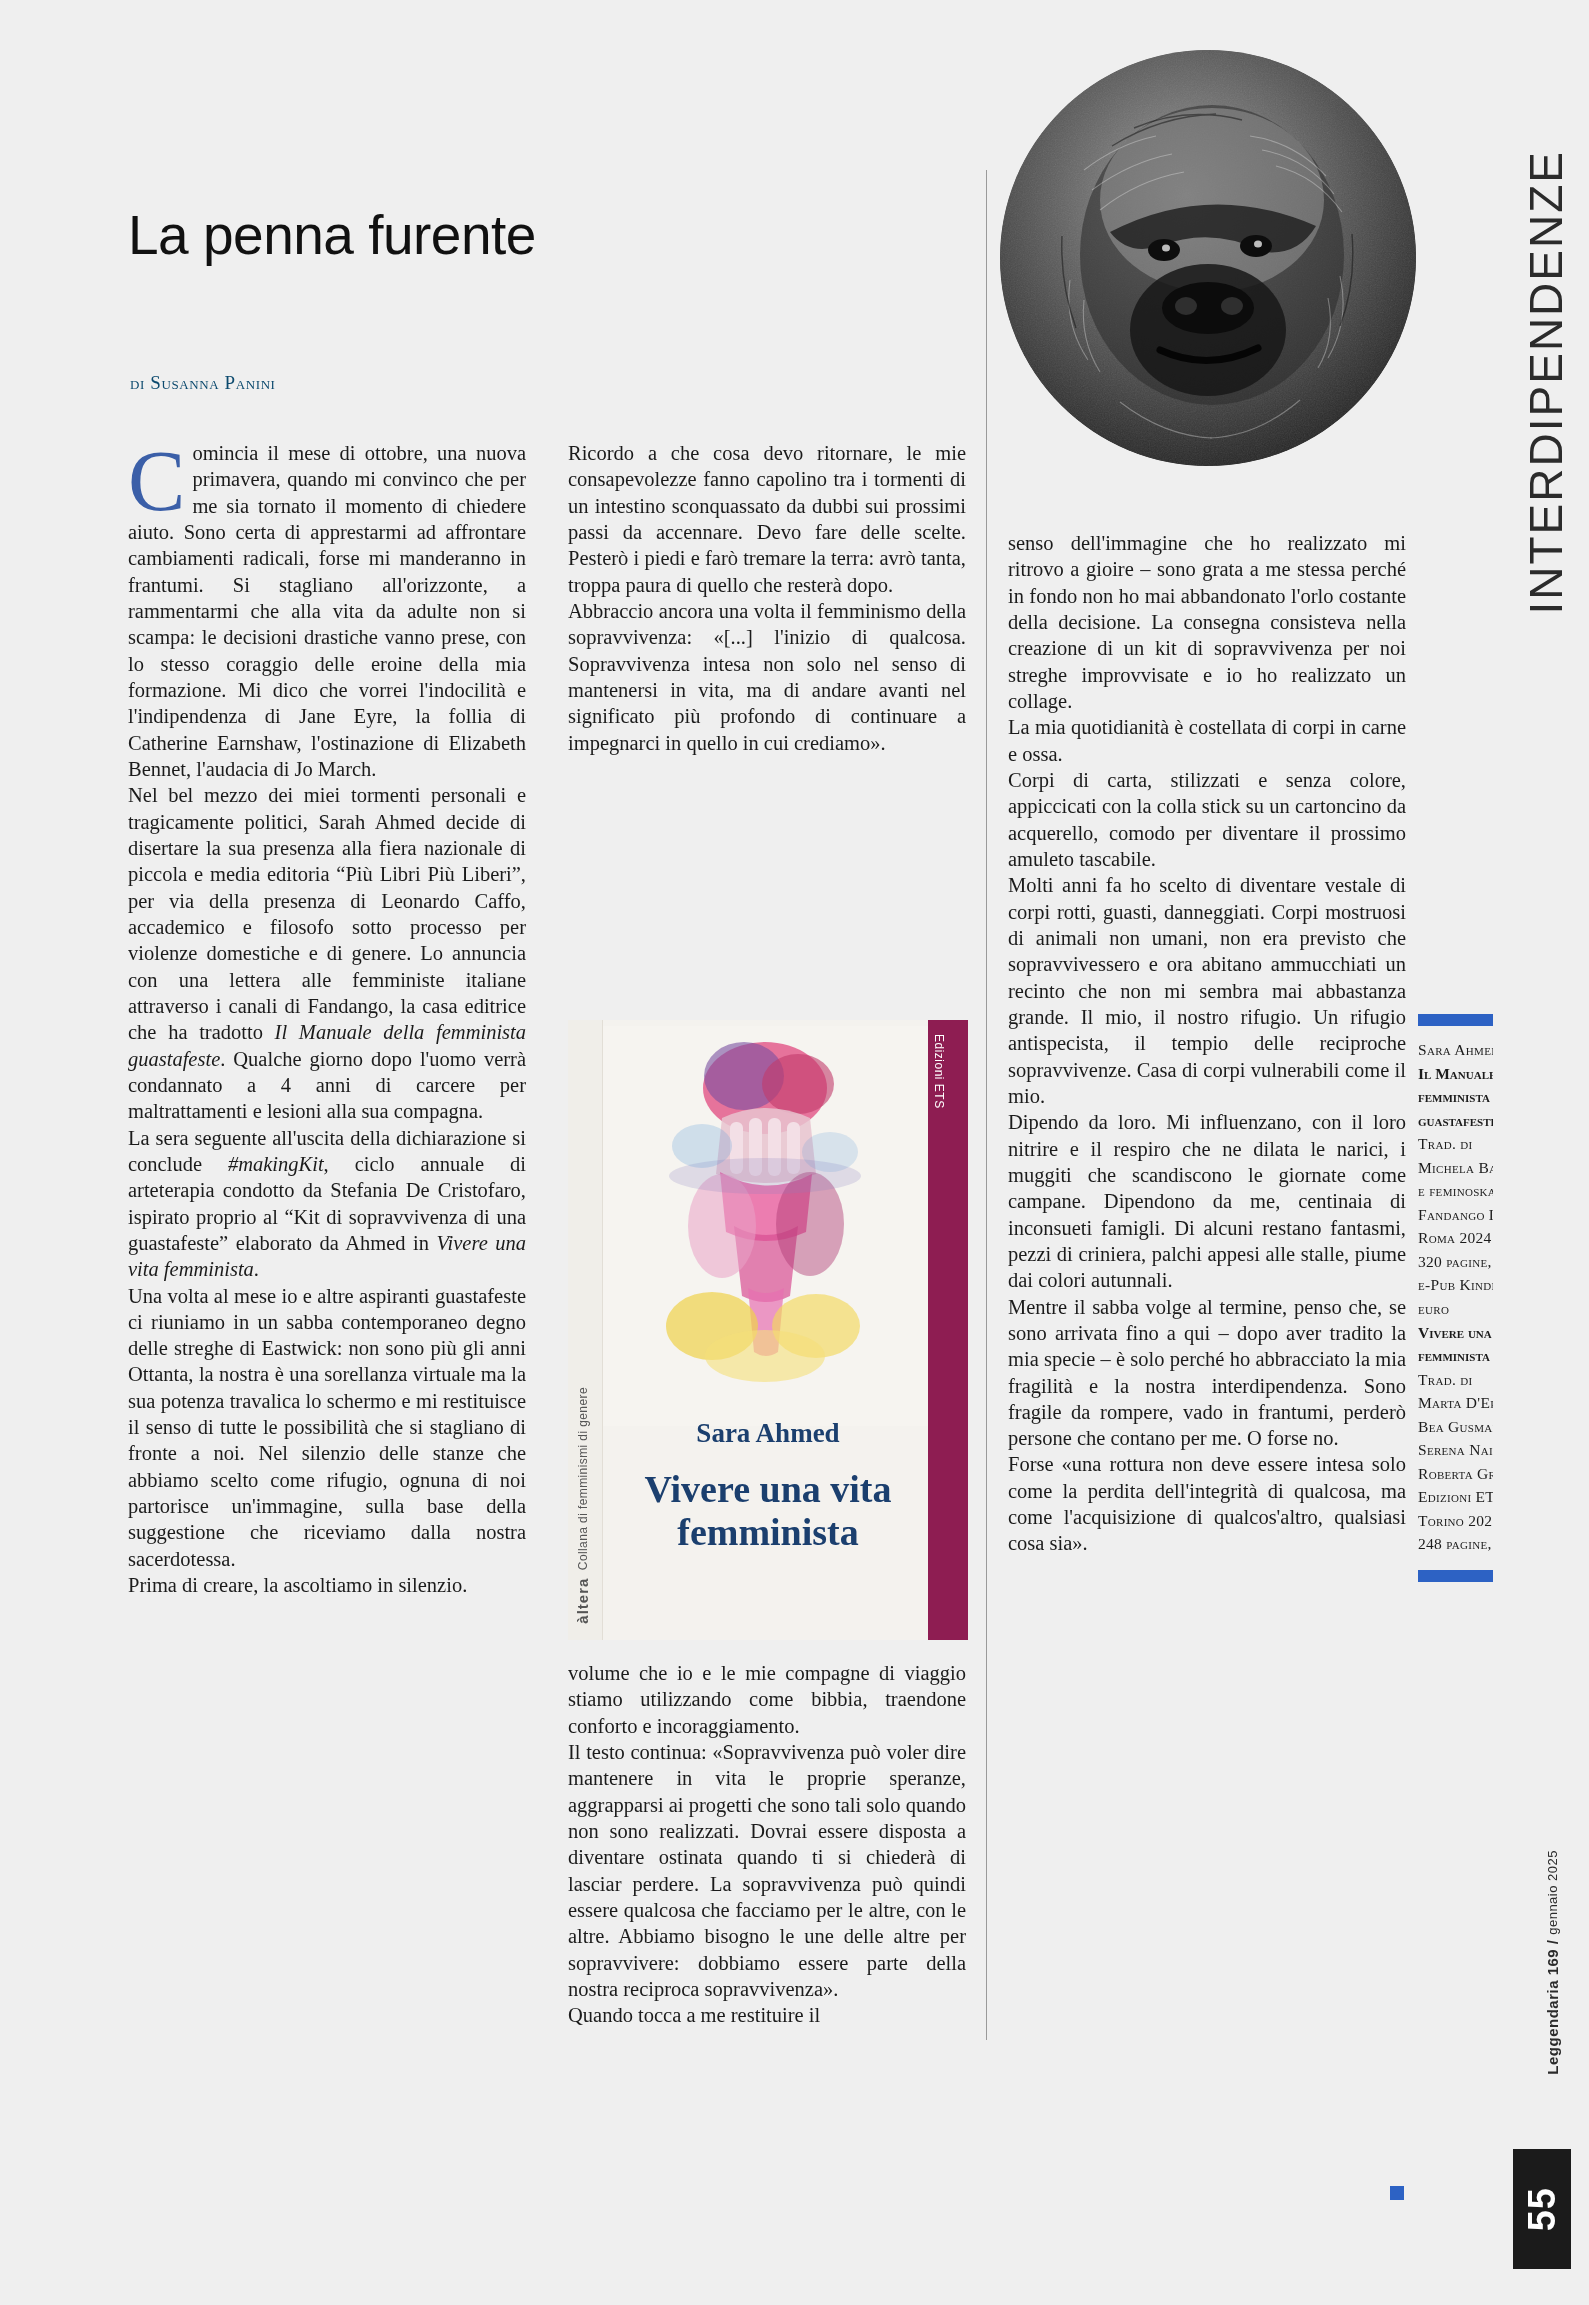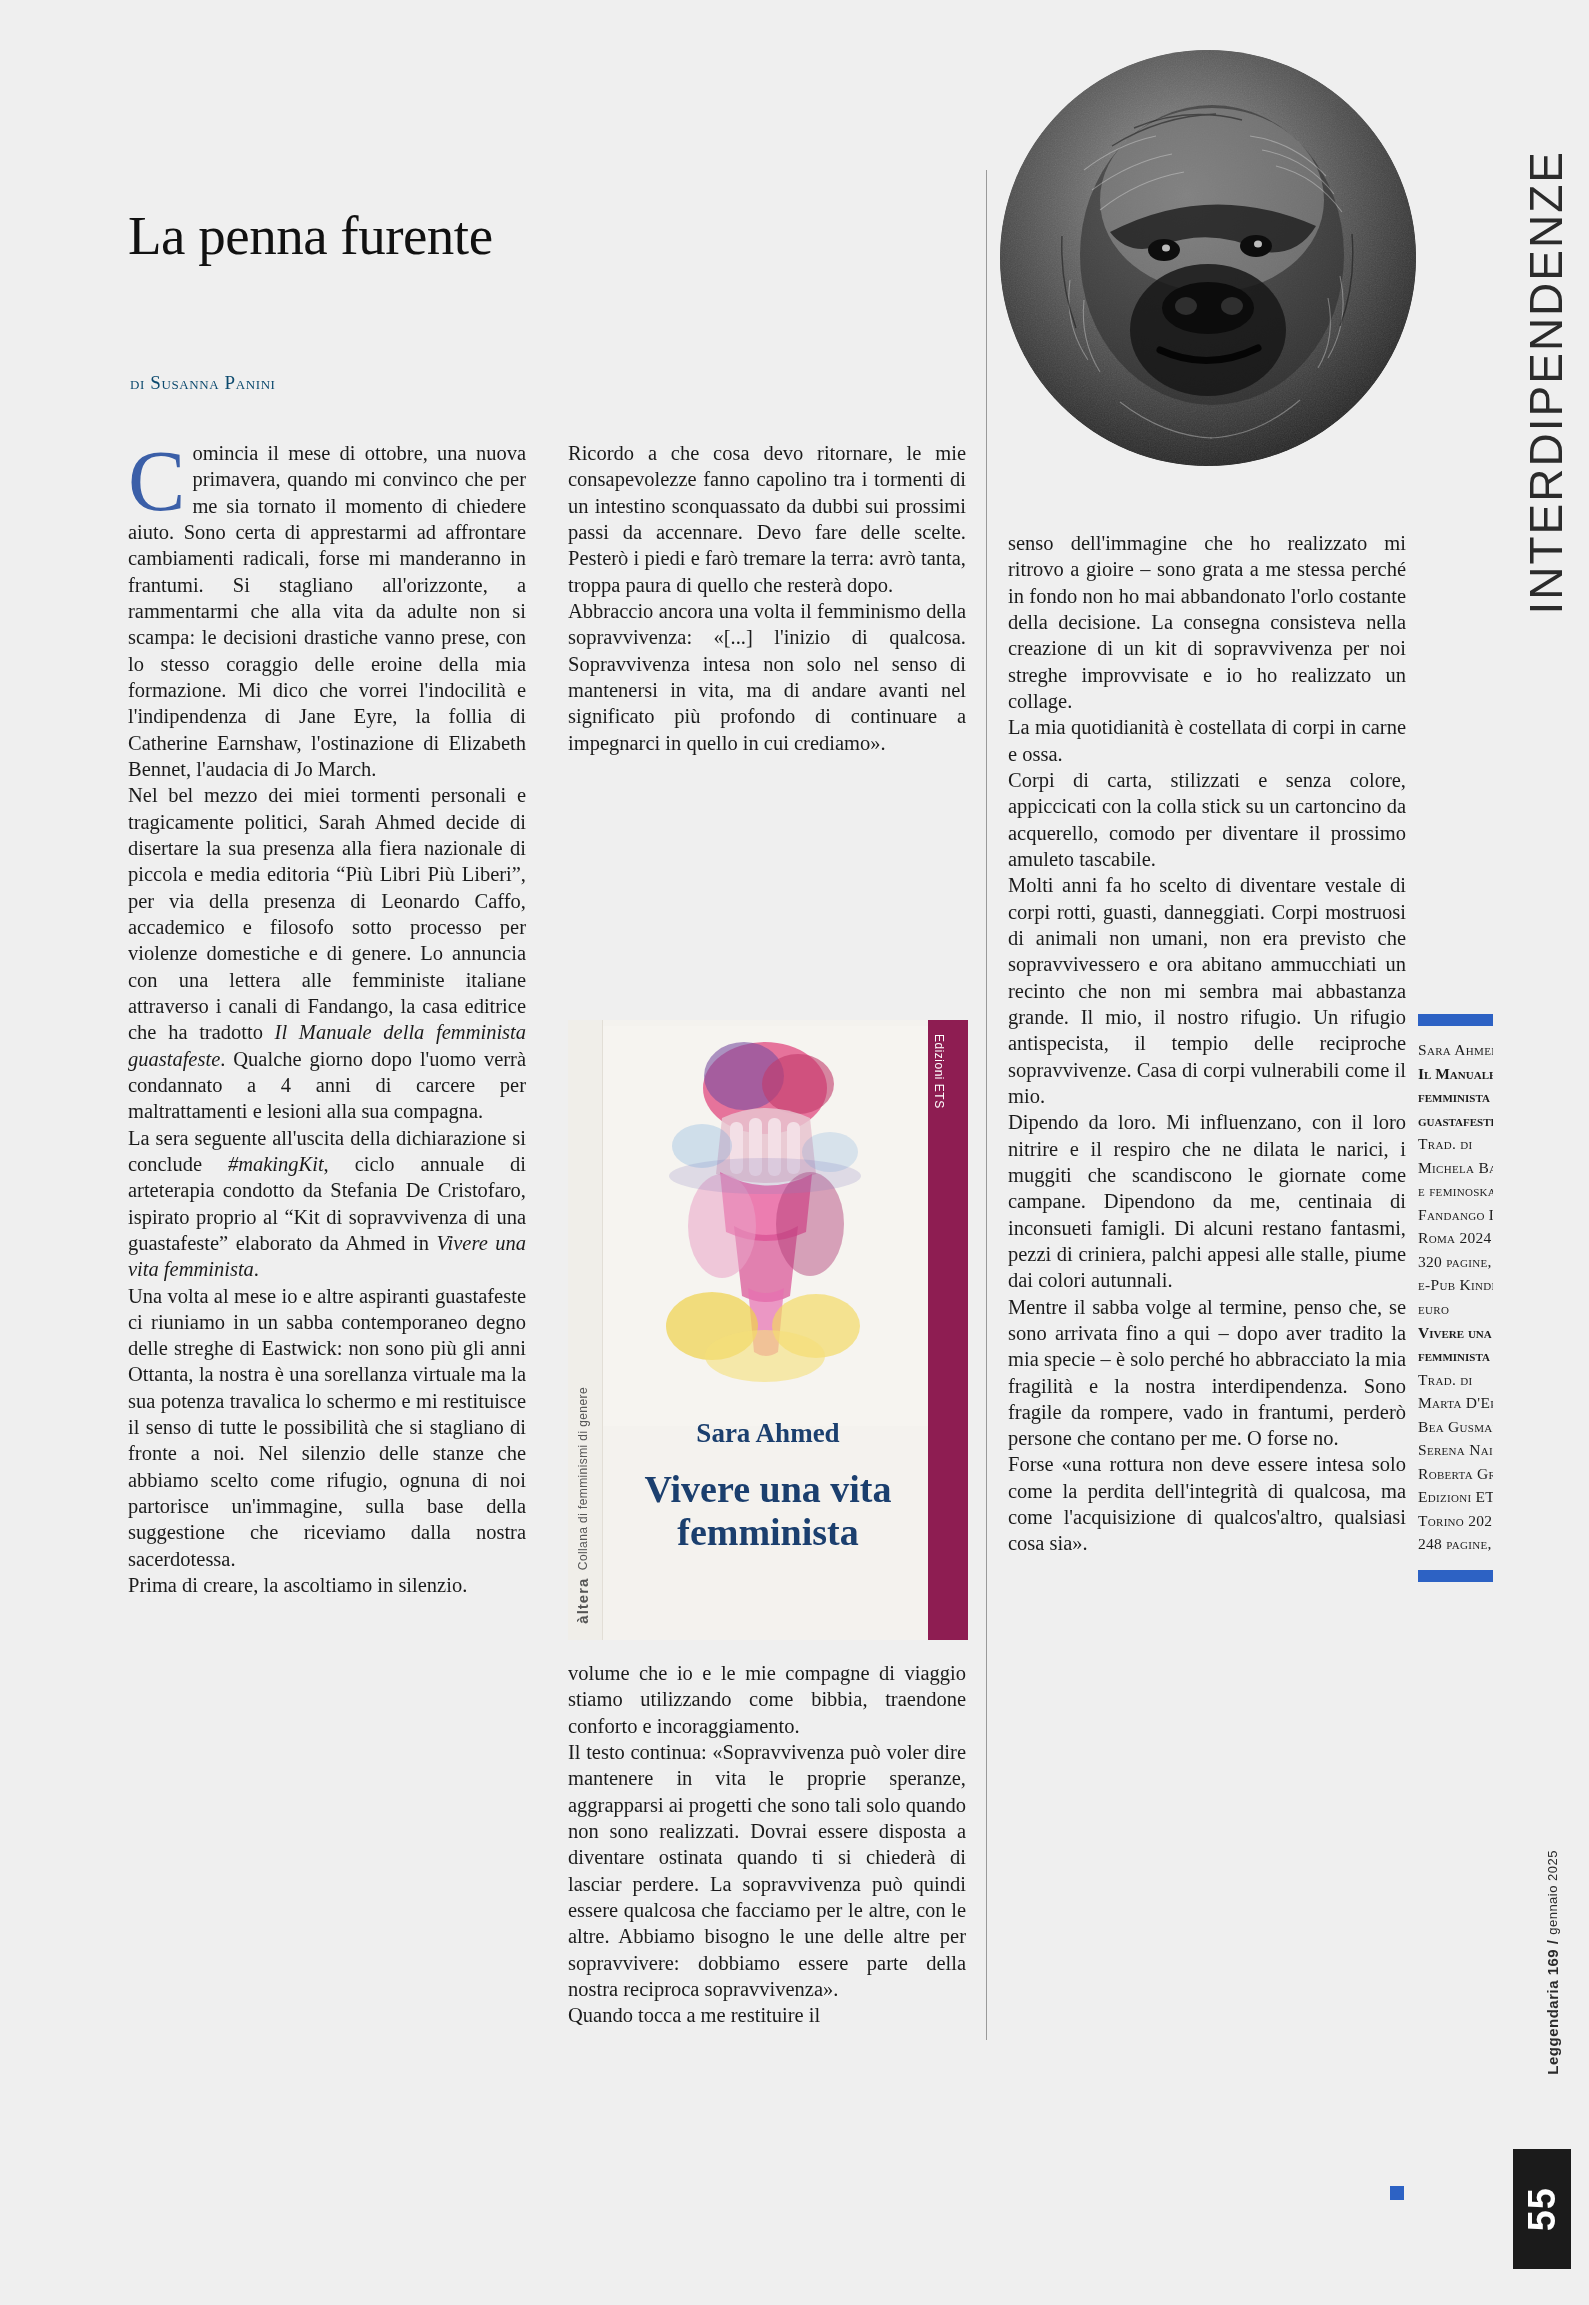--- a/index.html
+++ b/index.html
@@ -79,21 +79,21 @@
     font-weight: bold;
     letter-spacing: 1px;
   }
 
   
   .headline {
     position: absolute;
     left: 128px;
     top: 168px;
     width: 640px;
-    font-family: Liberation Serif, serif;
+    font-family: Liberation Sans, sans-serif;
     font-size: 55px;
     line-height: 1.12;
     font-weight: normal;
     letter-spacing: -0.5px;
     color: #111;
   }
   .byline {
     position: absolute;
     left: 130px;
     top: 372px;

